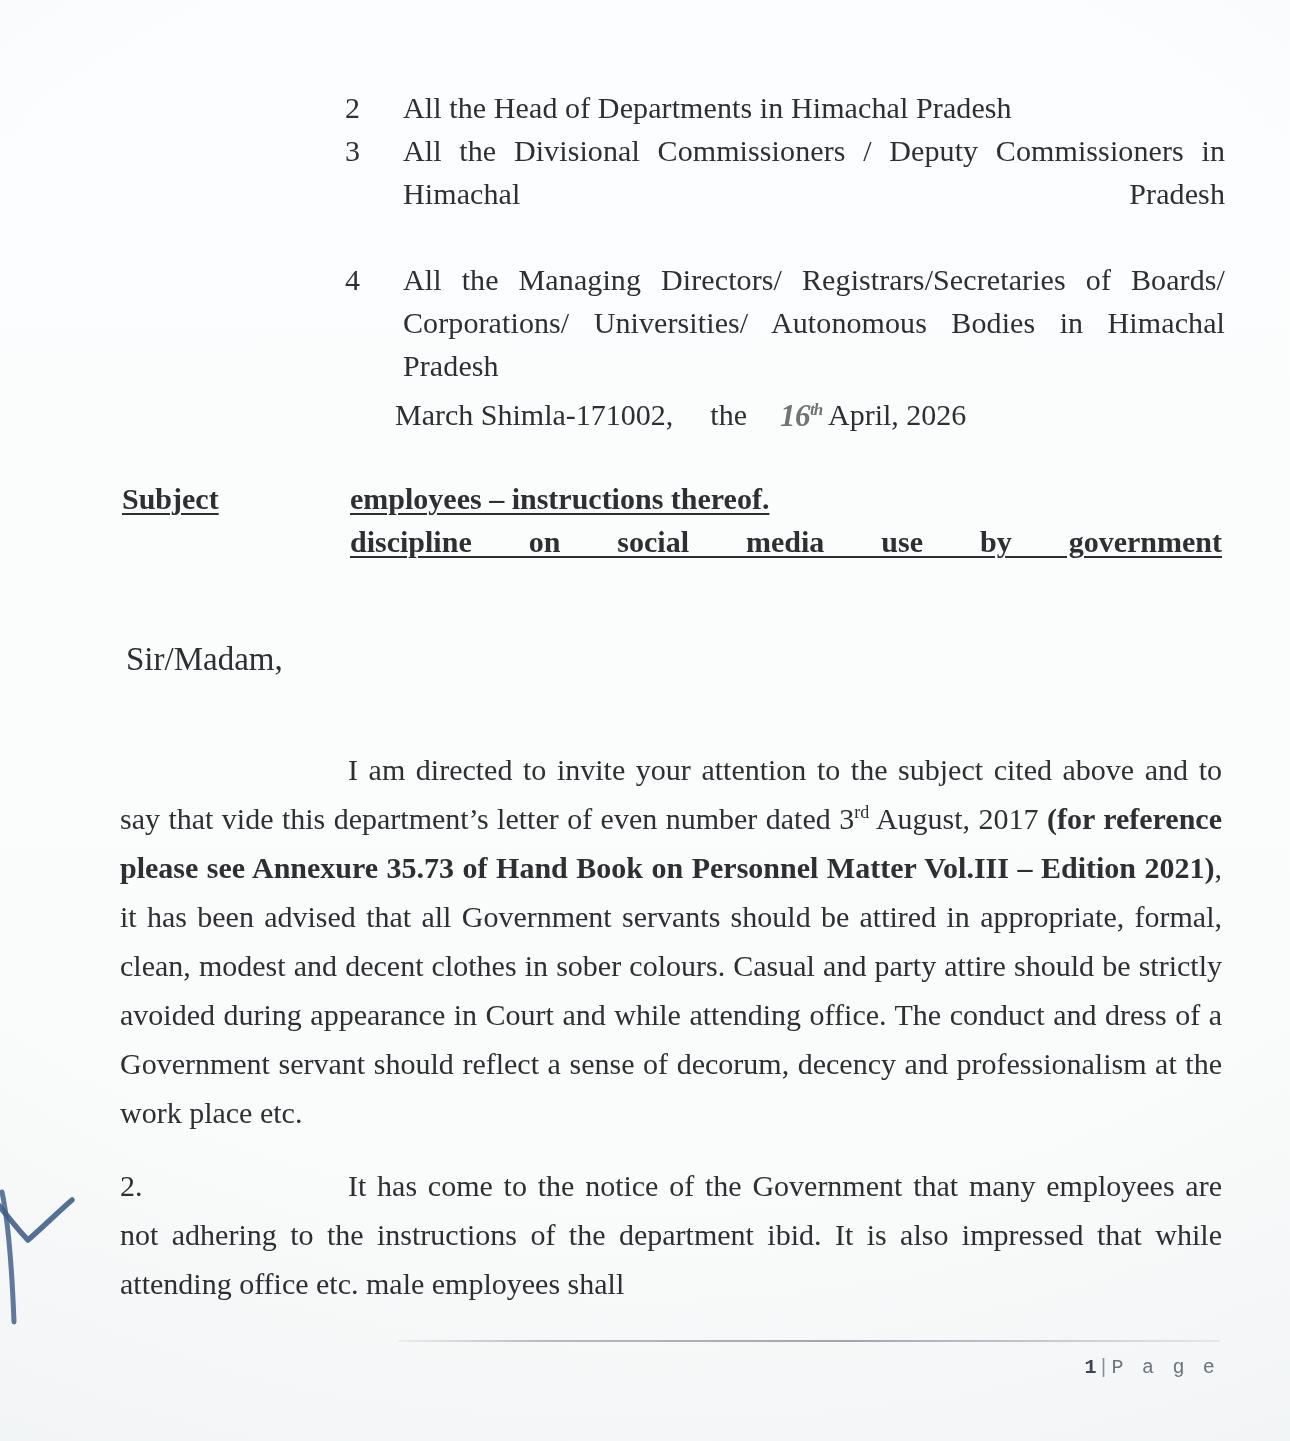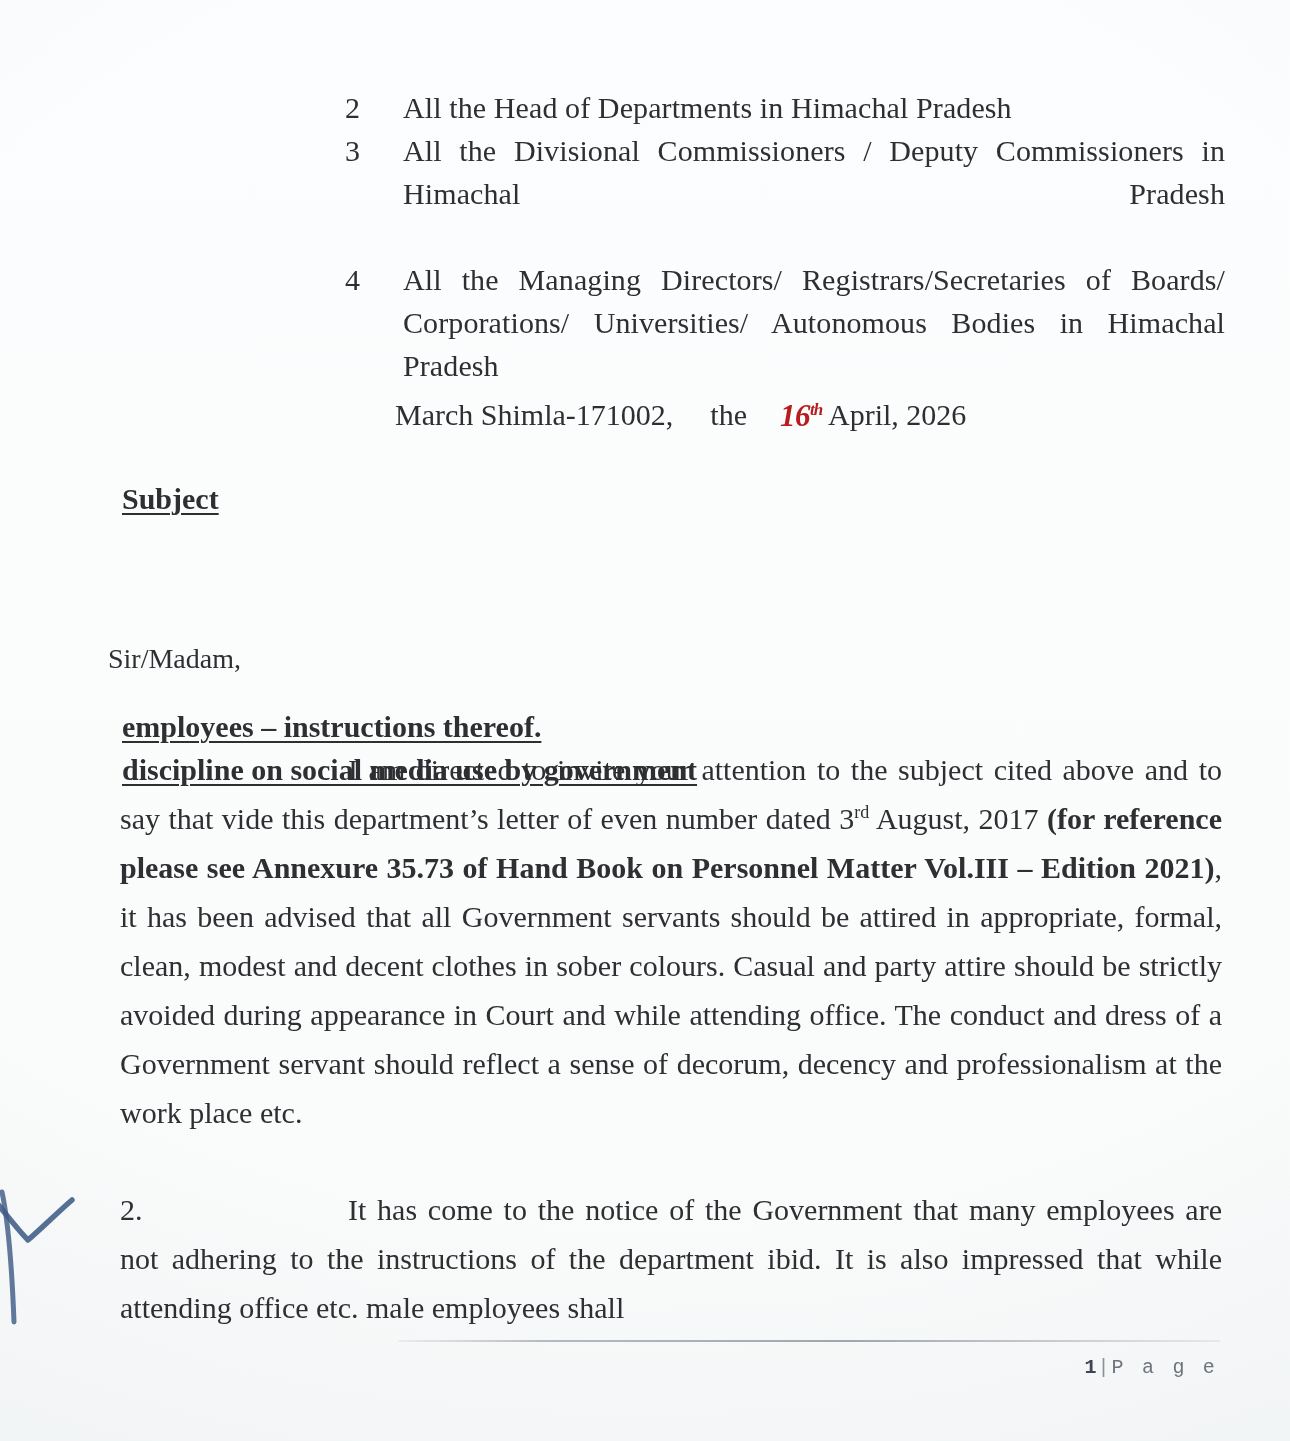--- a/index.html
+++ b/index.html
@@ -71,21 +71,21 @@
     left: 395px;
     top: 389px;
     font-size: 30px;
     line-height: 40px;
     white-space: nowrap;
   }
   .dated-gap-2 { display: inline-block; width: 22px; }
   .dated-gap-3 { display: inline-block; width: 18px; }
 
   .handwritten-date {
-    color: #b91c1c;
+    color: #737373;
     font-family: "Liberation Serif", "DejaVu Serif", serif;
     font-size: 31px;
     font-weight: 600;
     font-style: italic;
     letter-spacing: -0.5px;
     position: relative;
     top: 1px;
   }
   .handwritten-date .hw-sup {
     font-size: 17px;
@@ -95,21 +95,20 @@
   }
 
   
   .subject-block {
     position: absolute;
     left: 122px;
     top: 477px;
     width: 1100px;
     display: flex;
     align-items: flex-start;
-    flex-direction: column;
   }
   .subject-label {
     flex: 0 0 228px;
     font-size: 30px;
     line-height: 43px;
     font-weight: bold;
     text-decoration: underline;
     text-underline-offset: 4px;
     text-decoration-thickness: 2px;
   }
@@ -131,38 +130,38 @@
   .subject-text .sub-line::after {
     content: "";
     display: inline-block;
     width: 100%;
   }
   .subject-text .sub-line.last::after { display: none; }
 
   
   .salutation {
     position: absolute;
-    left: 108px;
+    left: 126px;
     top: 639px;
-    font-size: 28px;
+    font-size: 33px;
     line-height: 40px;
   }
 
   
   .body-para {
     position: absolute;
     left: 120px;
     width: 1102px;
     font-size: 30px;
     line-height: 49px;
     text-align: justify;
     text-justify: inter-word;
   }
   .body-para.p1 { top: 729px; margin-top: 16px; }
-  .body-para.p2 { top: 1185px; }
+  .body-para.p2 { top: 1161px; }
 
   .indent-first { display: inline-block; width: 228px; }
   .num-label { display: inline-block; width: 228px; }
 
   .b { font-weight: bold; }
   sup.ord {
     font-size: 18px;
     vertical-align: super;
     line-height: 0;
   }

